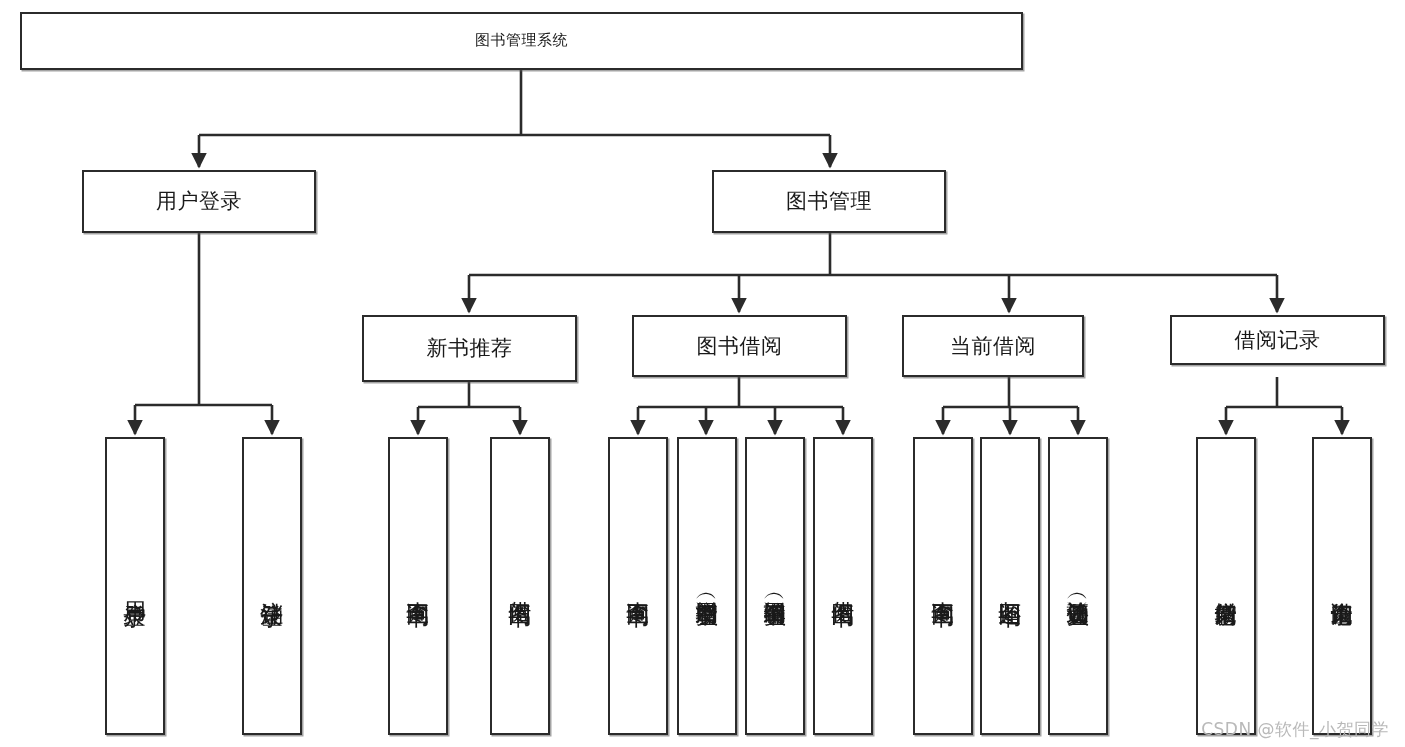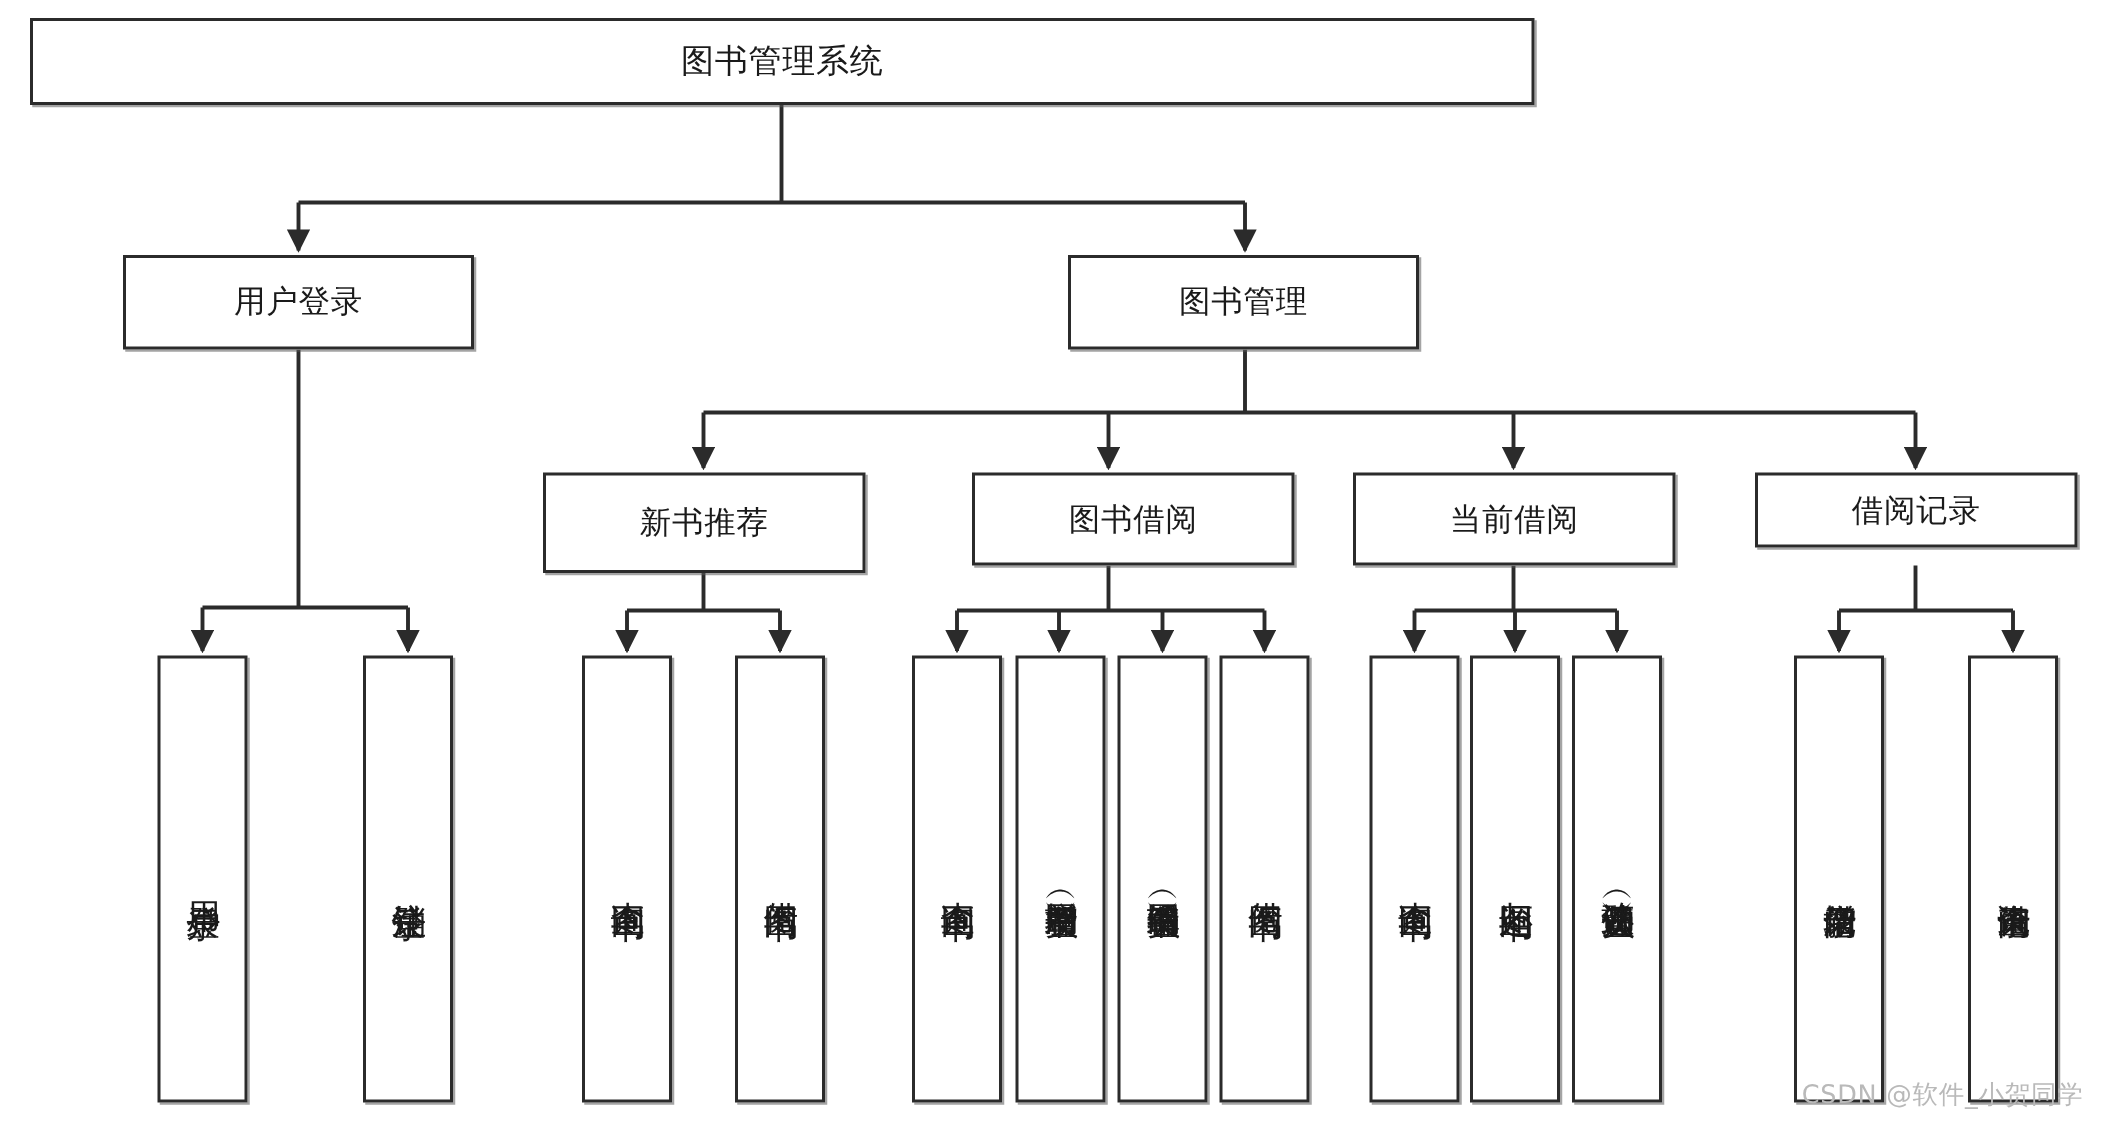--- a/index.html
+++ b/index.html
@@ -42,22 +42,21 @@
     text-align: center;
     line-height: 1.18;
     white-space: nowrap;
   }
   
   .node.horiz .node-label {
     font-size: 21px;
     letter-spacing: 0.5px;
   }
   .node.root .node-label {
-    font-size: 22px;
-    font-family: Liberation Serif, serif;
+    font-size: 15px;
   }
   
   .node.vert {
     align-items: center;
     justify-content: center;
     padding: 4px 0;
   }
   .node.vert .node-label {
     writing-mode: vertical-rl;
     text-orientation: upright;
@@ -145,24 +144,24 @@
   <div class="node horiz" style="left:82px; top:170px; width:234px; height:63px;">
     <span class="node-label">用户登录</span>
   </div>
   <div class="node horiz" style="left:712px; top:170px; width:234px; height:63px;justify-content:center;">
     <span class="node-label">图书管理</span>
   </div>
 
   <div class="node horiz" style="left:362px; top:315px; width:215px; height:67px;">
     <span class="node-label">新书推荐</span>
   </div>
-  <div class="node horiz" style="left:632px; top:315px; width:215px; height:62px;margin-left:16px;">
+  <div class="node horiz" style="left:632px; top:315px; width:215px; height:62px;">
     <span class="node-label">图书借阅</span>
   </div>
-  <div class="node horiz" style="left:902px; top:315px; width:215px; height:62px;">
+  <div class="node horiz" style="left:902px; top:315px; width:182px; height:62px;">
     <span class="node-label">当前借阅</span>
   </div>
   <div class="node horiz" style="left:1170px; top:315px; width:215px; height:50px;">
     <span class="node-label">借阅记录</span>
   </div>
 
   <div class="node vert" style="left:105px; top:437px; width:60px; height:298px;">
     <span class="node-label">用户登录</span>
   </div>
   <div class="node vert" style="left:242px; top:437px; width:60px; height:298px;">

